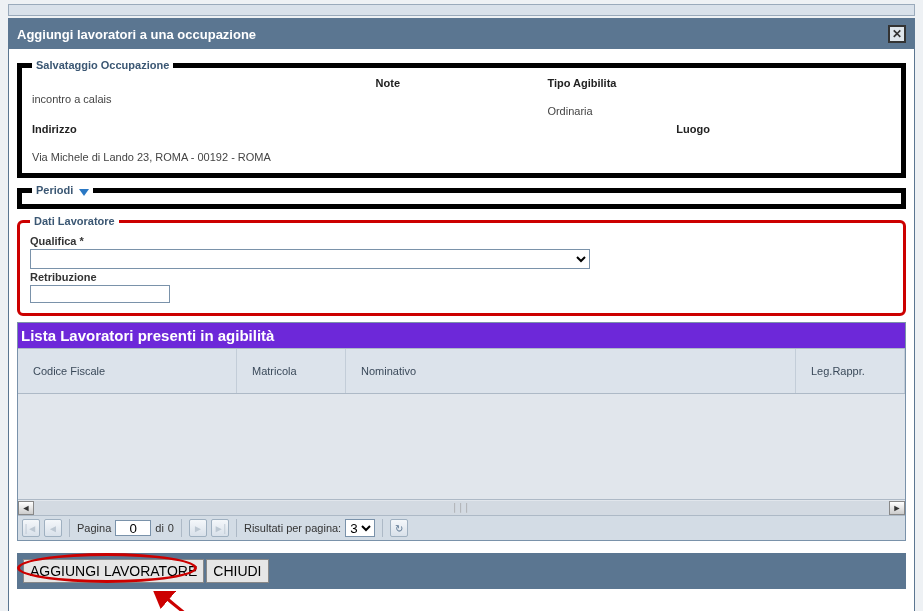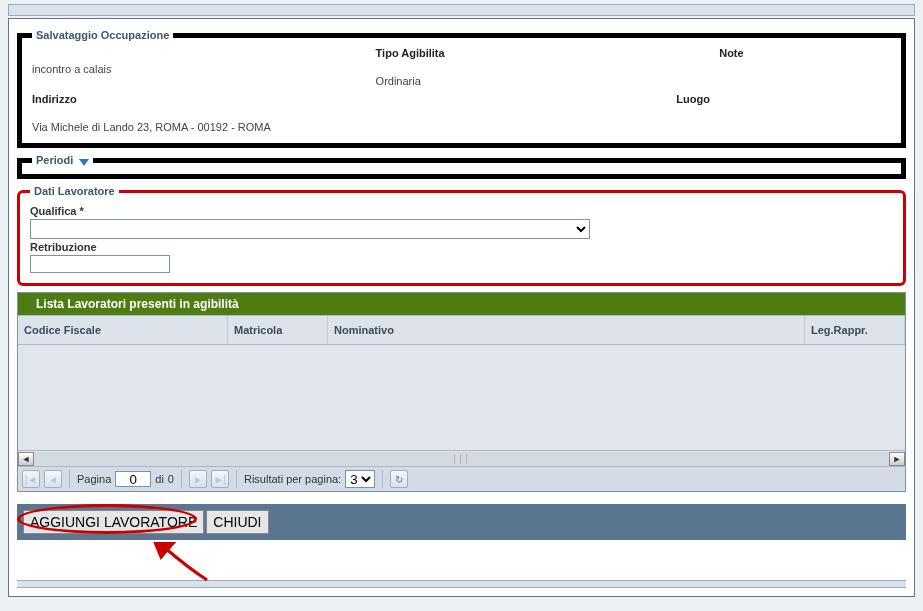--- a/index.html
+++ b/index.html
@@ -91,37 +91,38 @@
     width: 140px;
     height: 18px;
     border: 1px solid #7a92aa;
     background: #fff;
   }
   .grid-wrap {
     border: 1px solid #7a92aa;
     margin-top: 4px;
   }
   .grid-title {
-    background: #4d7c0f;
+    background: #6d28d9;
     color: #fff;
     font-weight: bold;
-    padding: 4px 18px;
-    font-size: 12px;
+    padding: 4px 3px;
+    font-size: 15px;
   }
   .grid-header {
     display: flex;
     background: #dce3eb;
     border-top: 1px solid #adb9c6;
     border-bottom: 1px solid #adb9c6;
   }
   .grid-header div {
-    padding: 8px 6px;
-    font-weight: bold;
+    padding: 16px 6px;
+    font-weight: normal;
     color: #3b4a5a;
     border-right: 1px solid #c3cdd8;
+    margin-left: 9px;
   }
   .grid-body {
     height: 105px;
     background: #e1e6ec;
     position: relative;
   }
   .grid-hscroll {
     height: 16px;
     background: #e1e6ec;
     border-top: 1px solid #adb9c6;
@@ -226,36 +227,40 @@
     border-bottom: 1px solid #9aaabb;
     background: #d9e1ea;
   }
 </style>
 </head>
 <body>
 
 <div class="thin-bar"></div>
 
 <div class="modal">
+  <div class="modal-header">
+    <span>Aggiungi lavoratori a una occupazione</span>
+    <span class="close-box">✕</span>
+  </div>
 
   <div class="content">
 
     <fieldset>
       <legend>Salvataggio Occupazione</legend>
       <div class="row">
         <div class="col wide">
           <div class="field-value">incontro a calais</div>
         </div>
+        <div class="col">
+          <div class="field-label">Note</div>
+          <div class="field-value"></div>
+        </div>
         <div class="col wide">
           <div class="field-label">Tipo Agibilita</div>
           <div class="field-value">Ordinaria</div>
-        </div>
-        <div class="col">
-          <div class="field-label">Note</div>
-          <div class="field-value"></div>
         </div>
       </div>
       <div class="row" style="margin-top:6px;">
         <div class="col" style="flex:3;">
           <div class="field-label">Indirizzo</div>
           <div class="field-value">Via Michele di Lando 23, ROMA - 00192 - ROMA</div>
         </div>
         <div class="col" style="flex:1;">
           <div class="field-label">Luogo</div>
           <div class="field-value"></div>

